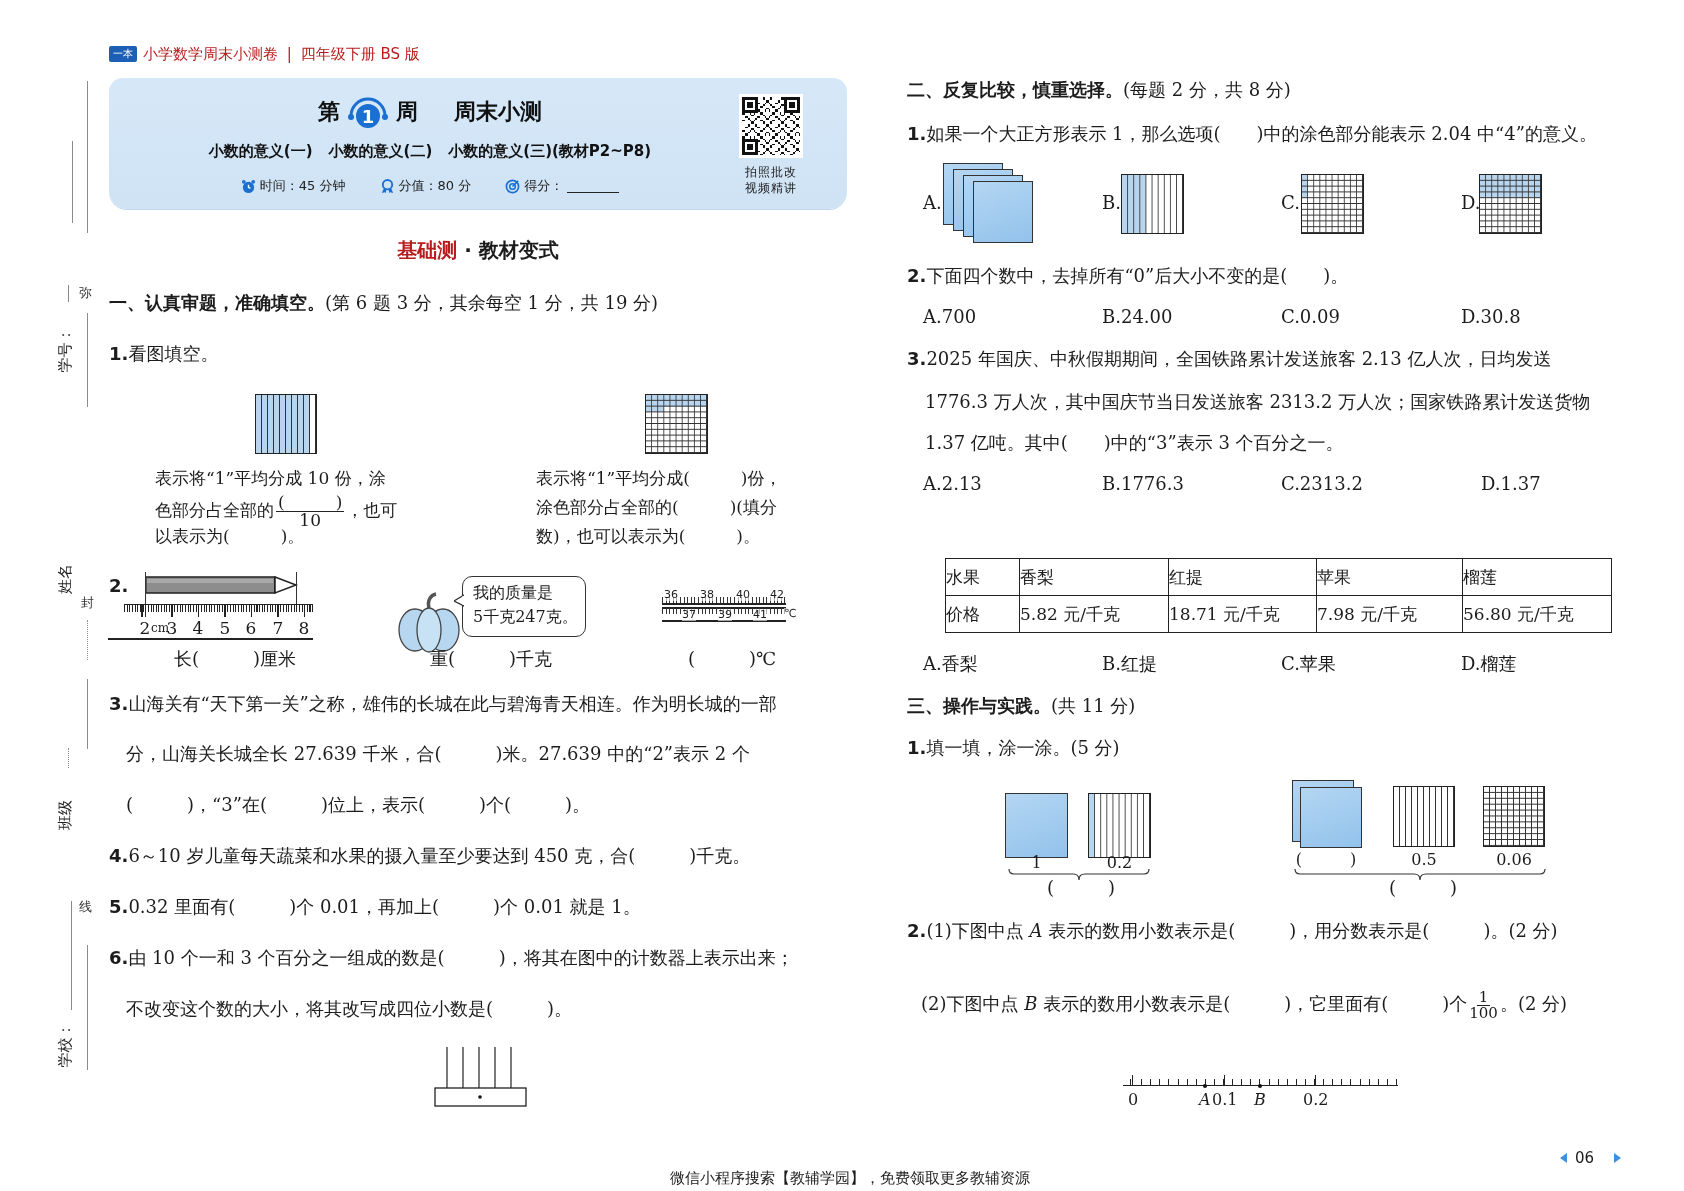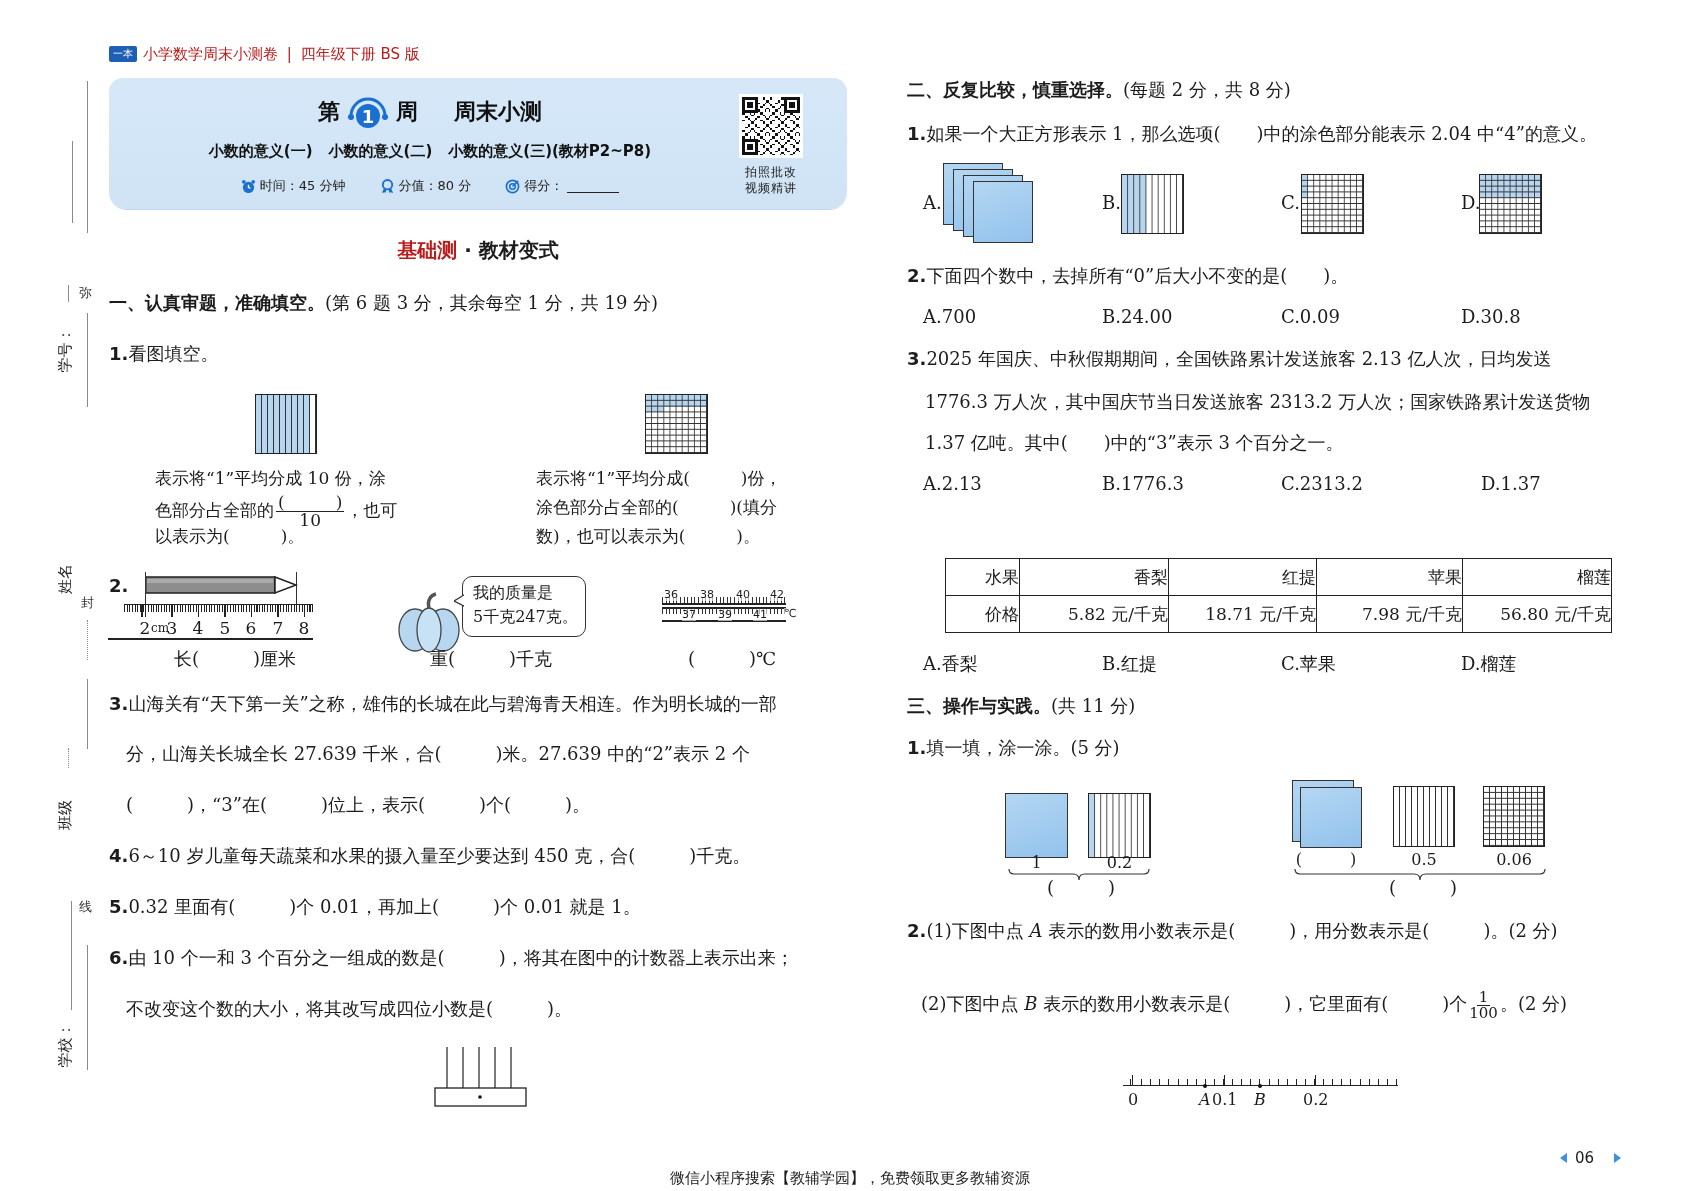--- a/index.html
+++ b/index.html
@@ -48,21 +48,21 @@
 .rnum{position:absolute;top:617px;width:14px;text-align:center;font-size:17px;line-height:22px;}
 
 .thermo{position:absolute;left:662px;top:589px;width:136px;height:34px;}
 .thermo .tk{position:absolute;left:0;width:124px;background-image:repeating-linear-gradient(to right,#333 0 1px,transparent 1px 3.6px);}
 .thermo .ln{position:absolute;left:0;width:124px;height:1.5px;background:#222;}
 .thermo .tn{position:absolute;font-size:11px;line-height:12px;font-family:"DejaVu Sans","Liberation Sans",sans-serif;background:rgba(255,255,255,0.6);}
 
 .bubble{position:absolute;left:462px;top:576px;width:124px;height:61px;border:1.5px solid #333;border-radius:10px;background:#fff;font-size:16px;line-height:24px;padding:4px 0 0 10px;}
 
 table.fruit{position:absolute;left:945px;top:558px;border-collapse:collapse;font-size:17px;}
-table.fruit td{border:1.5px solid #222;height:37px;text-align:right;padding:0;}
+table.fruit td{border:1.5px solid #222;height:37px;text-align:left;padding:0;}
 
 .nl{position:absolute;left:1123px;top:1079px;width:275px;height:7px;border-bottom:1.5px solid #222;background-image:repeating-linear-gradient(to right,#222 0 1px,transparent 1px 9.1px);background-position:9px 0;}
 .nlmaj{position:absolute;width:1.3px;height:11px;background:#222;top:1075px;}
 .nldot{position:absolute;width:4px;height:4px;border-radius:50%;background:#111;top:1084px;}
 .nlab{position:absolute;top:1090px;font-size:16px;line-height:20px;white-space:nowrap;}
 
 .arrowl{position:absolute;left:1560px;top:1153px;width:0;height:0;border-top:5px solid transparent;border-bottom:5px solid transparent;border-right:7px solid #3d8fe0;}
 .arrowr{position:absolute;left:1614px;top:1153px;width:0;height:0;border-top:5px solid transparent;border-bottom:5px solid transparent;border-left:7px solid #3d8fe0;}
 </style>
 </head>

